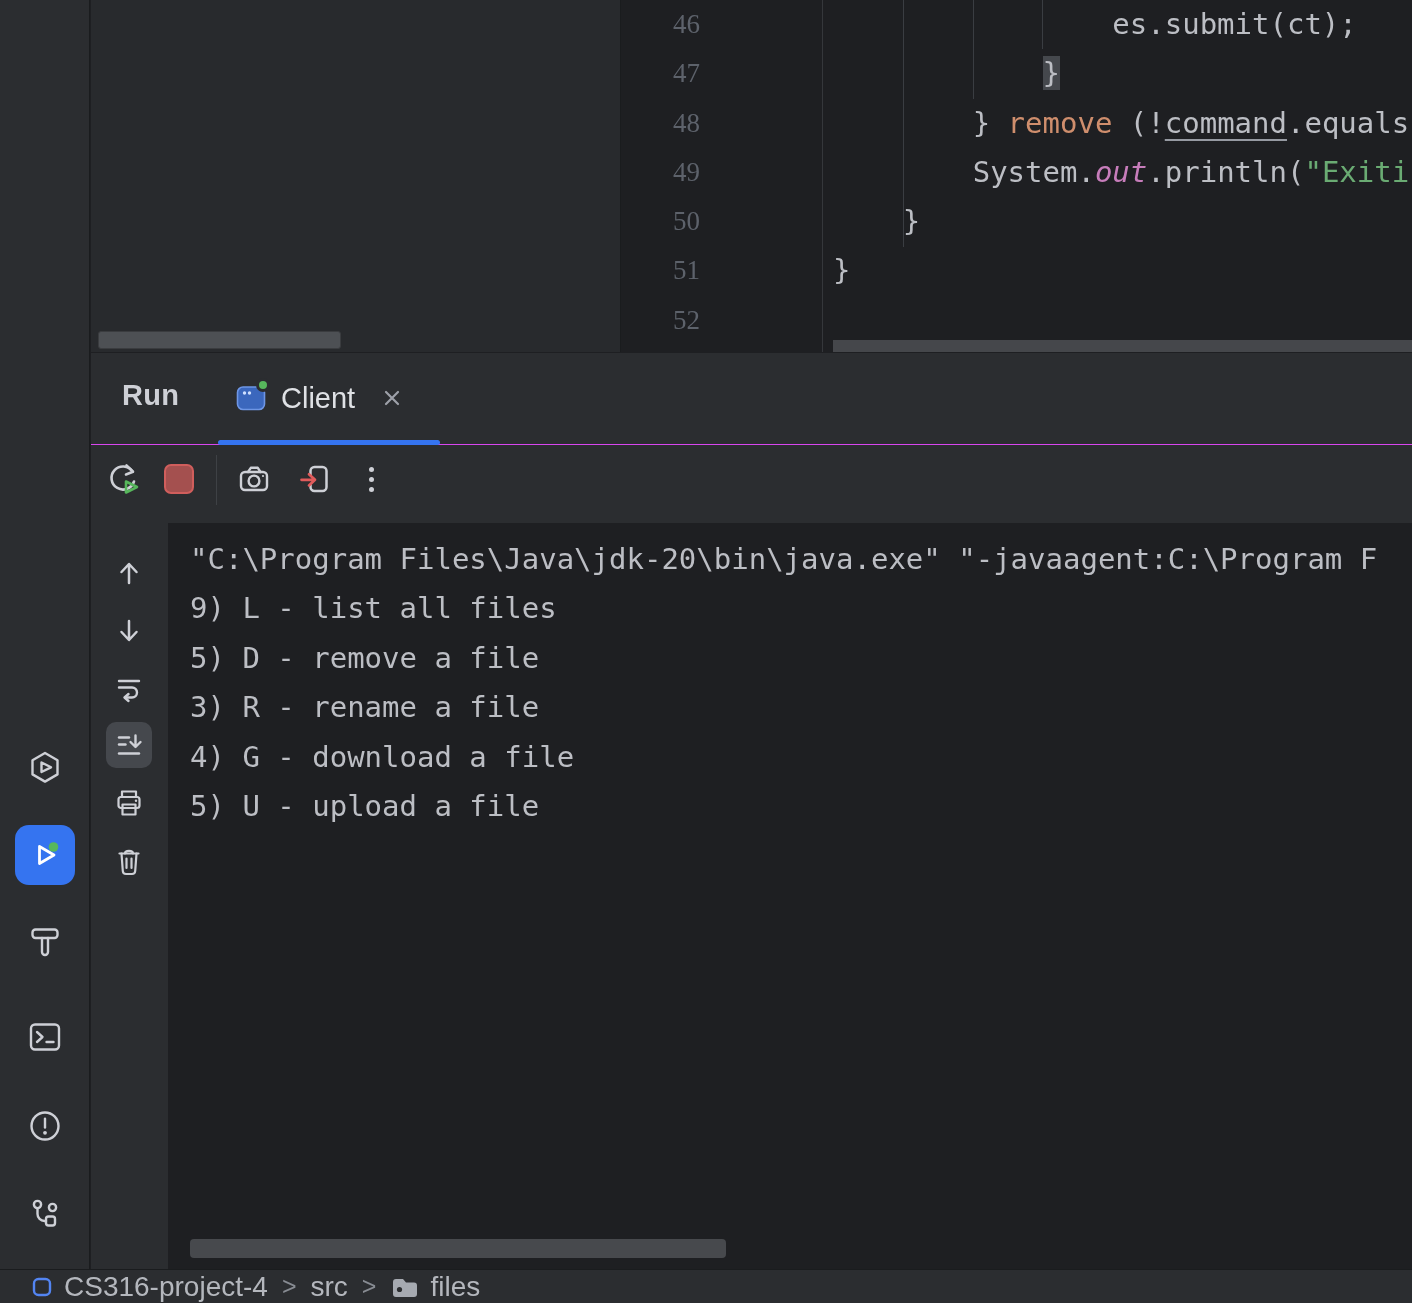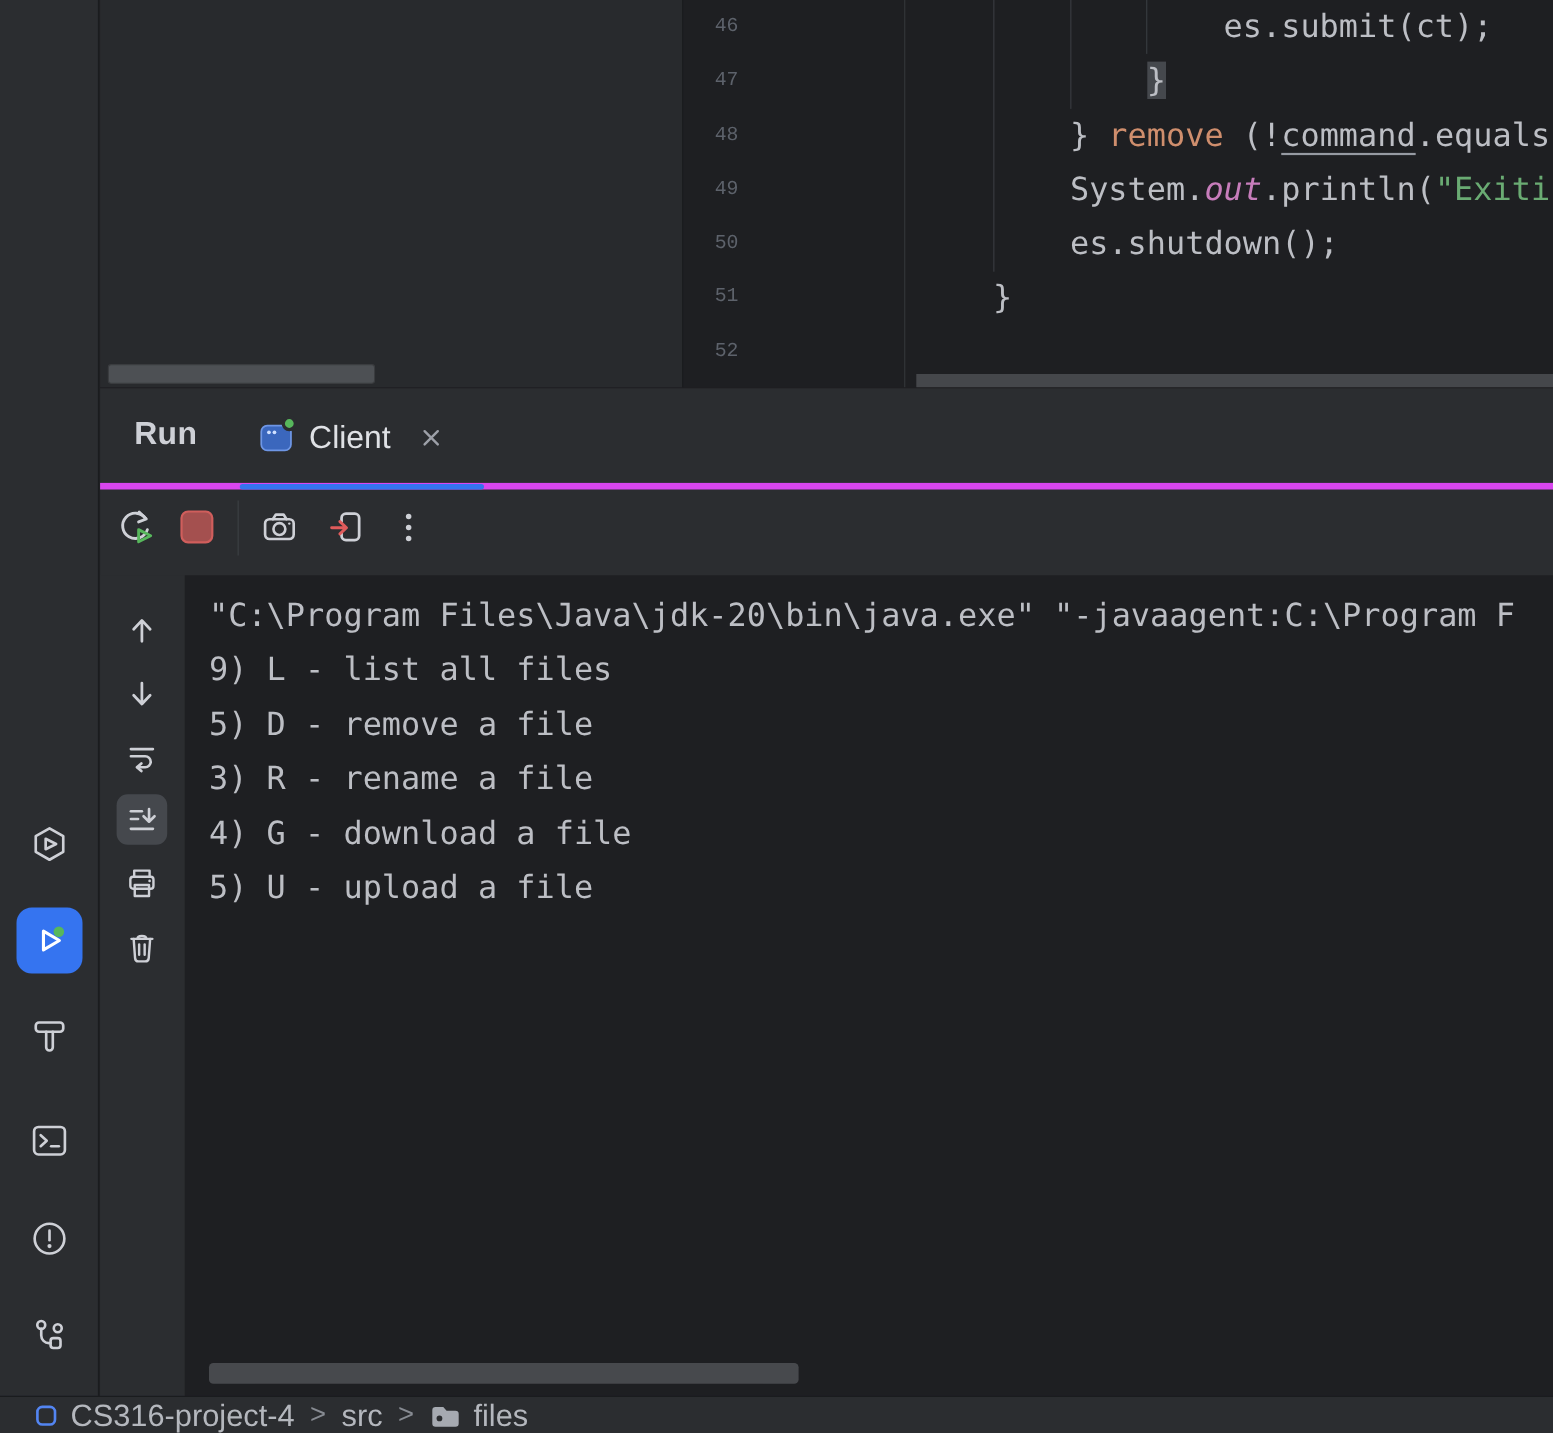--- a/index.html
+++ b/index.html
@@ -26,37 +26,37 @@
 
   
   .project-panel{position:absolute;left:91px;top:0;width:529px;height:352px;background:#282a2d}
   .proj-scroll{position:absolute;left:7px;top:331px;width:243px;height:18px;background:#4d5054;
     border-radius:3px;border:1px solid #3a3c3f}
 
   
   .editor{position:absolute;left:620px;top:0;width:792px;height:352px;background:var(--bgEditor);
     border-left:1px solid #1a1c1e}
   .gutter{position:absolute;left:0;top:0;width:202px;height:100%;border-right:1px solid #35373b}
-  .lnum{display:block;height:49.3px;line-height:49.3px;text-align:center;padding-right:122px;
-    font-family:Liberation Mono, monospace;font-size:18px;color:var(--lineNumber)}
+  .lnum{display:block;height:49.3px;line-height:49.3px;text-align:right;padding-right:122px;
+    font-family:Liberation Serif, serif;font-size:27px;color:var(--lineNumber)}
   .guide{position:absolute;width:1px;background:#3a3d42}
   .code{position:absolute;left:212px;top:0;right:0;height:298px;overflow:hidden}
   .cline{height:49.3px;line-height:49.3px;white-space:pre;
     font-family:"DejaVu Sans Mono",monospace;font-size:29px;color:var(--textCode)}
   .t-kw{color:var(--keyword)}
   .t-field{color:var(--field);font-style:italic}
   .t-str{color:var(--string)}
   .t-und{text-decoration:underline;text-underline-offset:6px;text-decoration-thickness:2px;
     text-decoration-color:#969aa2}
   .t-hl{background:var(--hl)}
   .editor-scroll{position:absolute;left:212px;right:0;top:340px;height:12px;background:#45474b}
 
   
   .run-panel{position:absolute;left:91px;top:353px;width:1321px;height:916px;background:var(--bgMain)}
-  .tabrow{position:absolute;left:0;top:0;right:0;height:92px;border-bottom:6px solid #d946ef}
+  .tabrow{position:absolute;left:0;top:0;right:0;height:92px;border-bottom:1px solid #d946ef}
   .rp-title{position:absolute;left:31px;top:26px;font-size:29px;font-weight:600;color:var(--text);
     letter-spacing:.3px}
   .tab{position:absolute;left:127px;top:0;height:90px;display:flex;align-items:center;
     padding:0 18px;cursor:pointer}
   .tab-icon{position:relative;width:30px;height:30px;margin-right:15px}
   .tab-dot{position:absolute;right:-4px;top:-5px;width:14px;height:14px;border-radius:50%;
     background:var(--green);border:3px solid var(--bgMain)}
   .tab-label{font-size:29px;color:#dfe1e5}
   .tab-close{width:22px;height:22px;margin-left:26px;color:#9da0a8;cursor:pointer}
   .tab-underline{position:absolute;left:127px;top:87px;width:222px;height:5px;border-radius:3px;
@@ -152,21 +152,20 @@
       <span class="lnum">52</span>
     </div>
     <div class="guide" style="left:282px;top:0;height:247px"></div>
     <div class="guide" style="left:352px;top:0;height:99px"></div>
     <div class="guide" style="left:421px;top:0;height:49px"></div>
     <div class="code">
       <div class="cline"><span>                es.submit(ct);</span></div>
       <div class="cline"><span>            </span><span class="t-hl">}</span></div>
       <div class="cline"><span>        } </span><span class="t-kw">remove</span><span> (!</span><span class="t-und">command</span><span>.equalsI</span></div>
       <div class="cline"><span>        System.</span><span class="t-field">out</span><span>.println(</span><span class="t-str">"Exiti</span></div>
-      <div class="cline"><span>        es.shutdown();</span></div>
       <div class="cline"><span>    }</span></div>
       <div class="cline"><span>}</span></div>
     </div>
     <div class="editor-scroll"></div>
   </div>
 
   <div class="run-panel">
     <div class="tabrow">
       <span class="rp-title">Run</span>
       <div class="tab">

